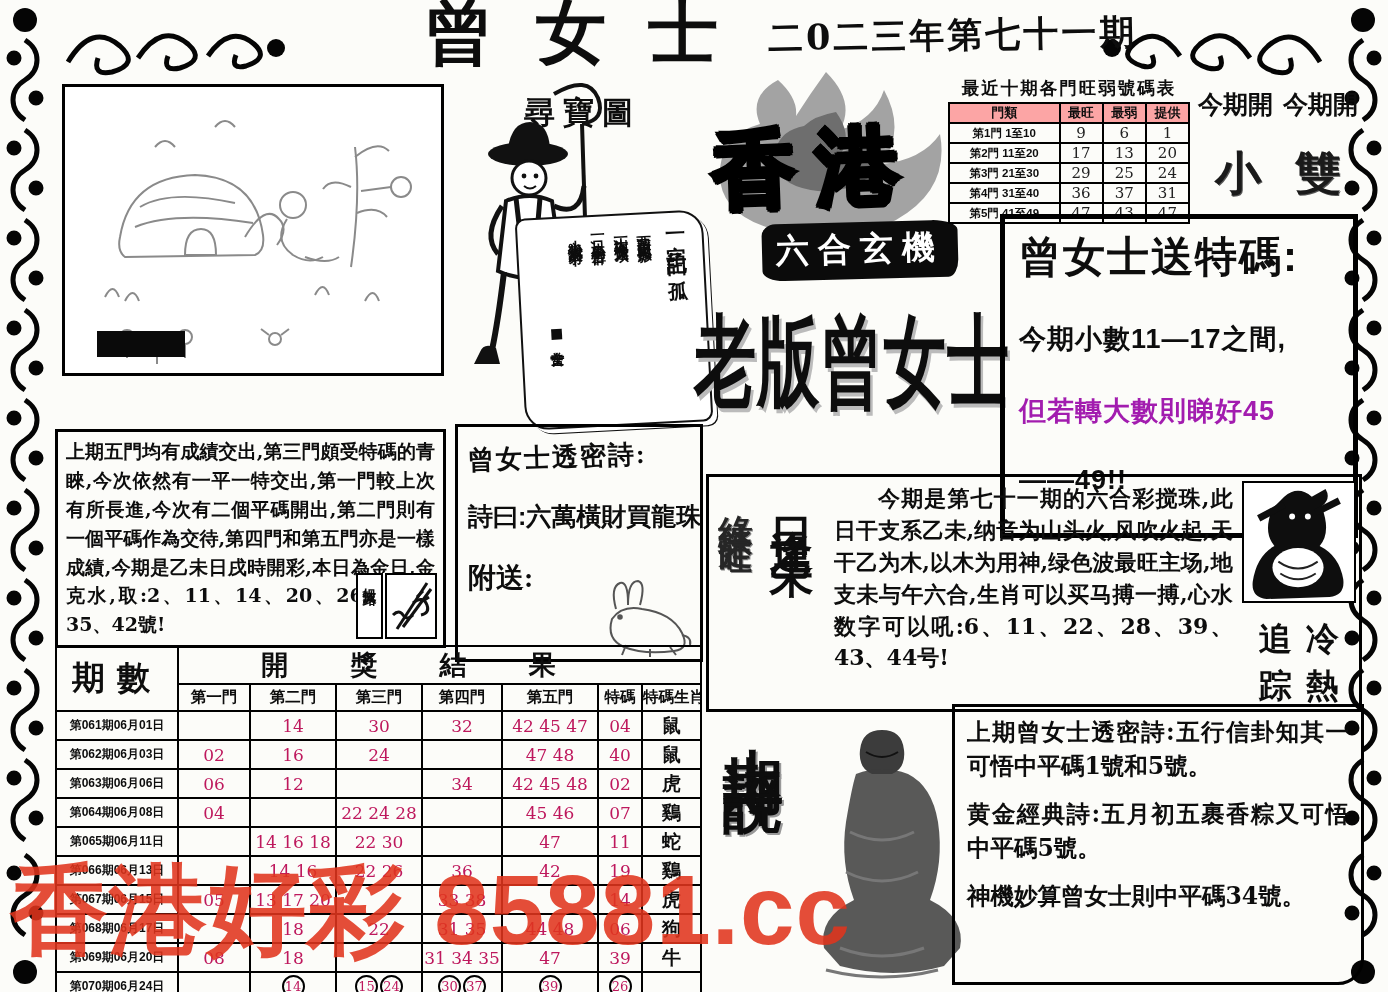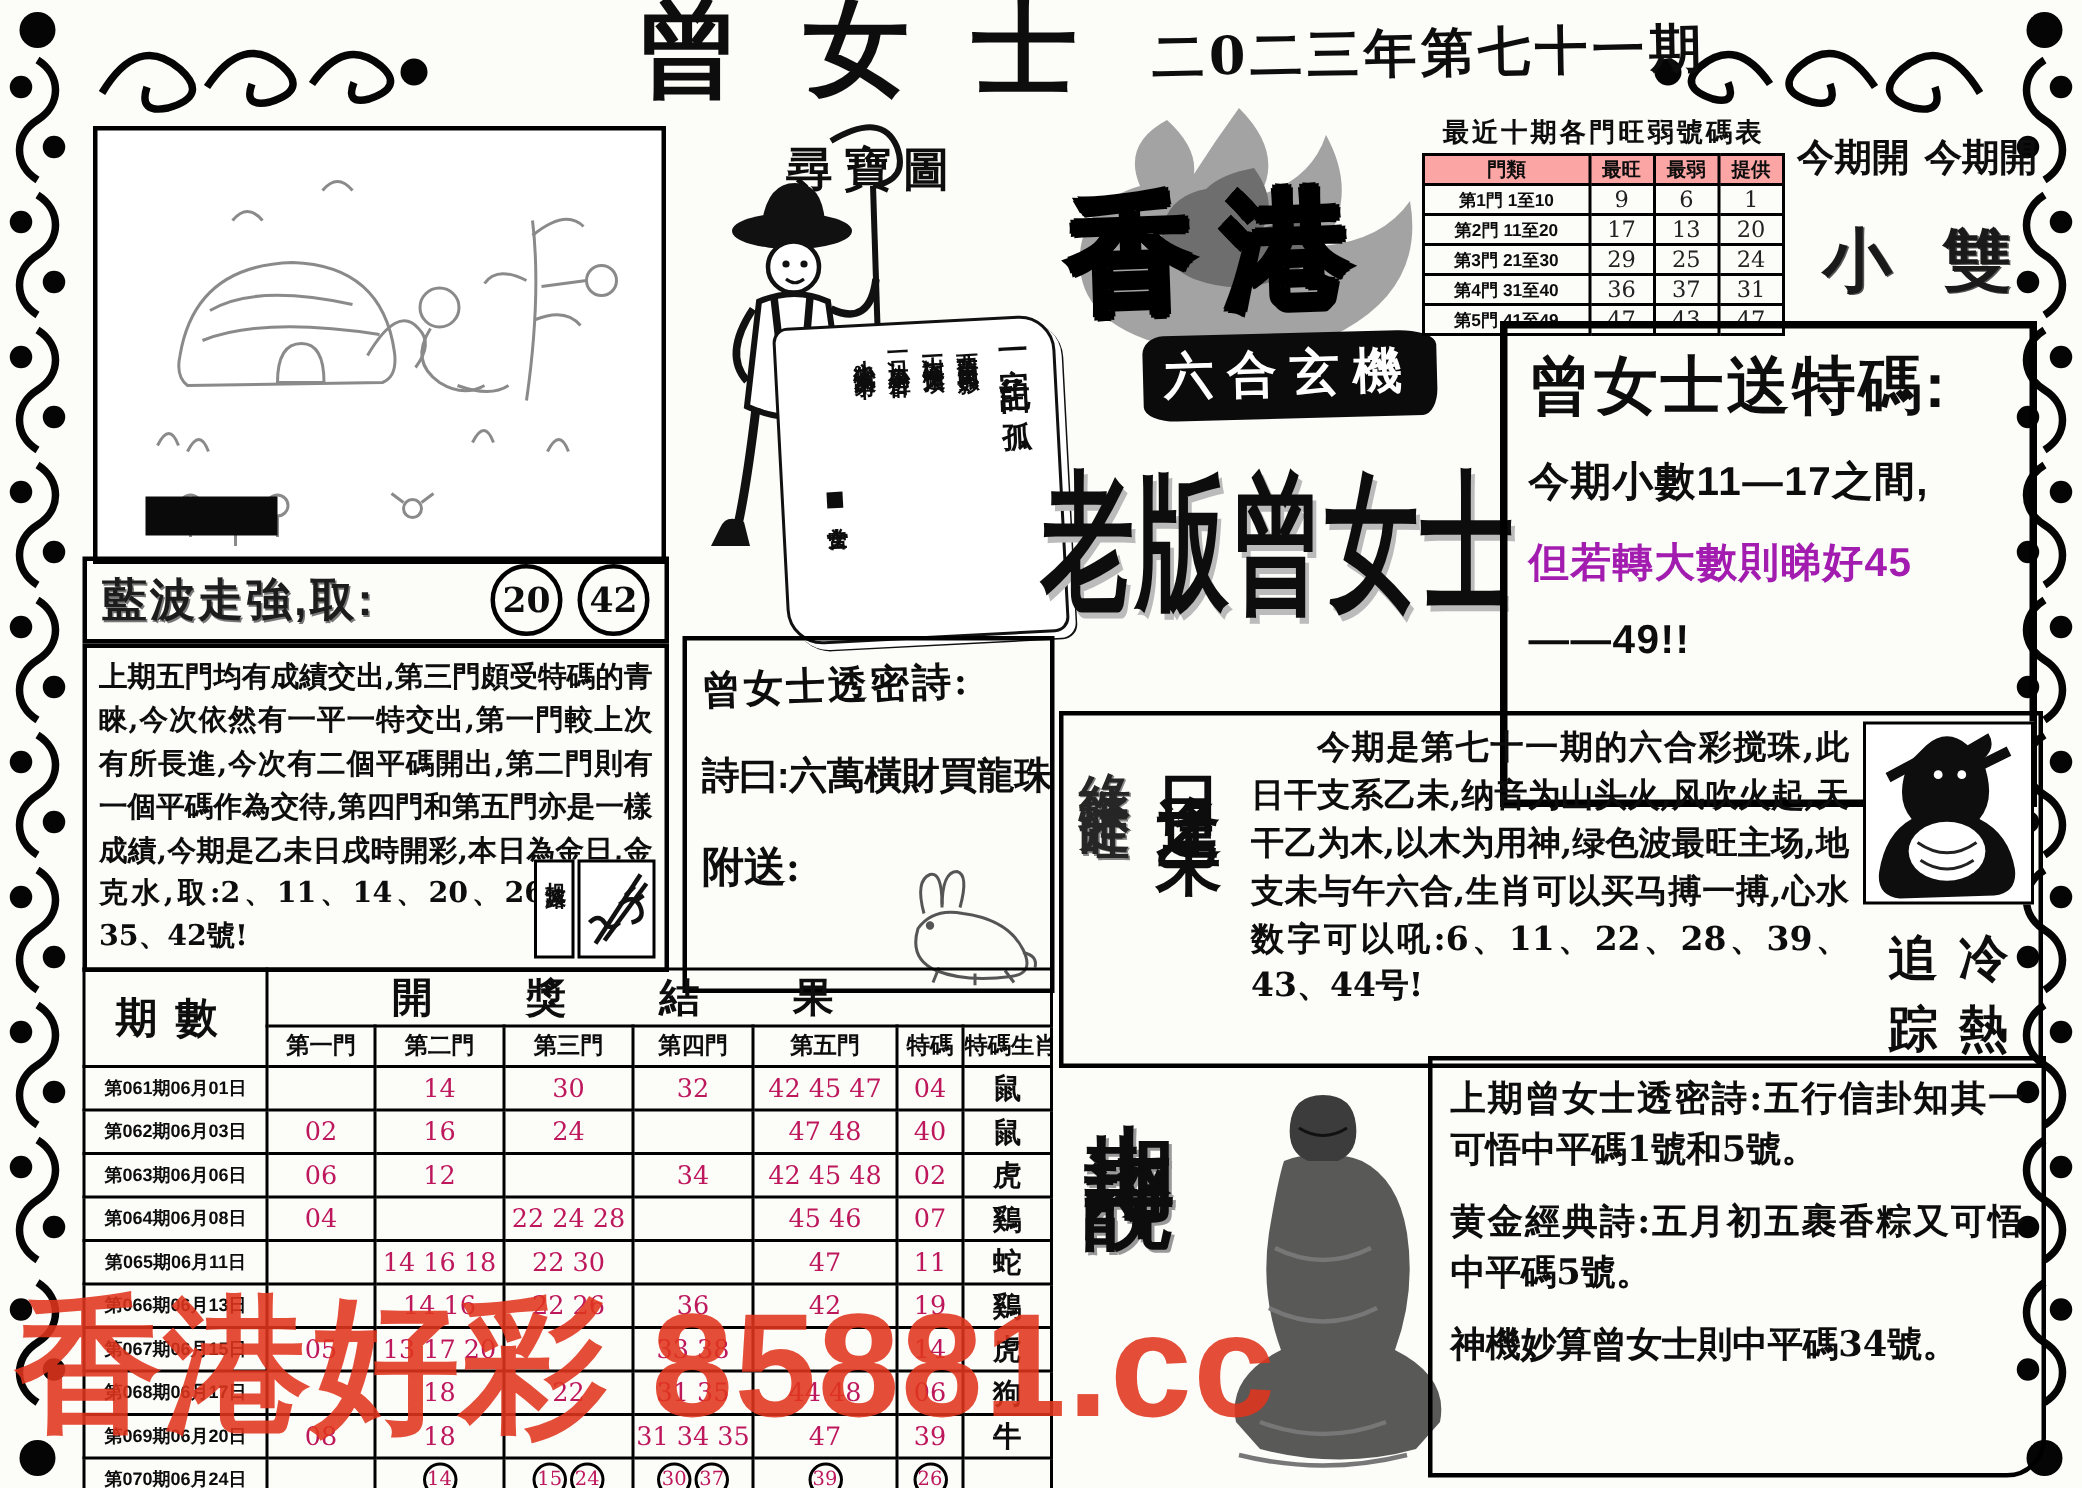--- a/index.html
+++ b/index.html
@@ -50,21 +50,21 @@
   
   .open-block{left:1198px;top:88px;width:160px;}
   .open-row{display:flex;justify-content:space-between;font-size:25px;font-weight:900;white-space:nowrap;}
   .open-vals{display:flex;justify-content:space-around;margin-top:22px;}
   .open-vals span{font-size:46px;font-weight:900;font-family:"DejaVu Serif",serif;color:#1a1a1a;
         text-shadow:1px 1px 0 #555;}
   
   .special-box{left:1000px;top:214px;width:358px;height:324px;border:5px solid #000;box-sizing:border-box;
         padding:10px 14px;}
   .special-title{font-size:42px;font-weight:900;letter-spacing:2px;white-space:nowrap;}
-  .special-line{font-size:27px;font-weight:900;margin-top:18px;letter-spacing:1px;}
+  .special-line{font-size:27px;font-weight:900;margin-top:36px;letter-spacing:1px;}
   .special-line:nth-child(2){color:#a21caf;}
   
   .blue-box{left:55px;top:371px;width:391px;height:58px;border:3px solid #000;box-sizing:border-box;
         display:flex;align-items:center;padding:0 10px;}
   .blue-label{font-size:30px;font-weight:900;letter-spacing:2px;color:#1c1c1c;text-shadow:1px 1px 0 #777;flex:1;}
   .circle-num{display:inline-flex;align-items:center;justify-content:center;width:42px;height:42px;
         border:3px solid #000;border-radius:50%;font-size:23px;font-weight:700;
         font-family:"DejaVu Serif",serif;margin-left:10px;}
   
   .left-comment{left:55px;top:429px;width:391px;height:219px;border:3px solid #000;box-sizing:border-box;
@@ -91,21 +91,21 @@
   .green-para{width:424px;padding:6px 6px 0 8px;font-family:"DejaVu Serif",serif;font-size:22px;
         font-weight:700;line-height:1.45;text-indent:2em;text-align:justify;overflow:hidden;}
   .green-right{width:128px;display:flex;flex-direction:column;align-items:center;}
   .devil-box{width:110px;height:120px;border:2px solid #000;margin-top:4px;background:#fff;}
   .chase-grid{display:grid;grid-template-columns:1fr 1fr;gap:2px 14px;margin-top:14px;}
   .chase-grid span{font-size:33px;font-weight:900;font-family:"Liberation Serif",serif;}
   
   .results-wrap{left:55px;top:645px;}
   table.results{border-collapse:collapse;table-layout:fixed;width:645px;}
   table.results th,table.results td{border:2px solid #000;text-align:center;padding:0;overflow:hidden;}
-  th.period-head{font-size:28px;font-weight:900;letter-spacing:12px;}
+  th.period-head{font-size:33px;font-weight:900;letter-spacing:12px;}
   th.span-head{font-size:27px;font-weight:900;letter-spacing:2.3em;height:34px;}
   th.col-head{font-size:15.5px;font-weight:900;height:25px;white-space:nowrap;}
   td.period{font-size:12px;font-weight:700;white-space:nowrap;height:27px;}
   td.nums{font-size:17px;font-family:"DejaVu Serif",serif;color:#be185d;white-space:nowrap;}
   td.zodiac{font-size:19px;font-weight:900;}
   .circ{display:inline-flex;align-items:center;justify-content:center;width:23px;height:23px;
         border:2px solid #000;border-radius:50%;font-size:13px;margin:0 1px;box-sizing:border-box;}
   
   .review-vertical{left:712px;top:700px;height:284px;writing-mode:vertical-rl;font-size:60px;
         font-weight:900;letter-spacing:8px;font-family:"Liberation Serif",serif;
@@ -310,24 +310,20 @@
 
   <div class="abs special-box">
     <div class="special-title">曾女士送特碼:</div>
     <div>
         <div class="special-line">今期小數11—17之間,</div>
         <div class="special-line">但若轉大數則睇好45</div>
         <div class="special-line">——49!!</div>
       </div>
   </div>
 
-  <div class="abs blue-box">
-    <span class="blue-label">藍波走強,取:</span>
-    <span><span class="circle-num">20</span><span class="circle-num">42</span></span>
-  </div>
 
   <div class="abs left-comment">
     <span>上期五門均有成績交出,第三門頗受特碼的青睞,今次依然有一平一特交出,第一門較上次有所長進,今次有二個平碼開出,第二門則有一個平碼作為交待,第四門和第五門亦是一樣成績,今期是乙未日戌時開彩,本日為金日,金克水,取:2、11、14、20、26、31、35、42號!</span>
     <div class="wave-tag">
       <div class="vlabel">捉波路</div>
       <svg class="icon" viewBox="0 0 48 62">
         <g stroke="#111" stroke-width="3" fill="none">
           <path d="M10 54 L40 8"></path>
             <path d="M16 52 L44 14"></path>
           <path d="M26 28 q10 -8 14 2 q3 8 -6 10 M30 22 l6 -6 M36 26 l6 -4"></path>

